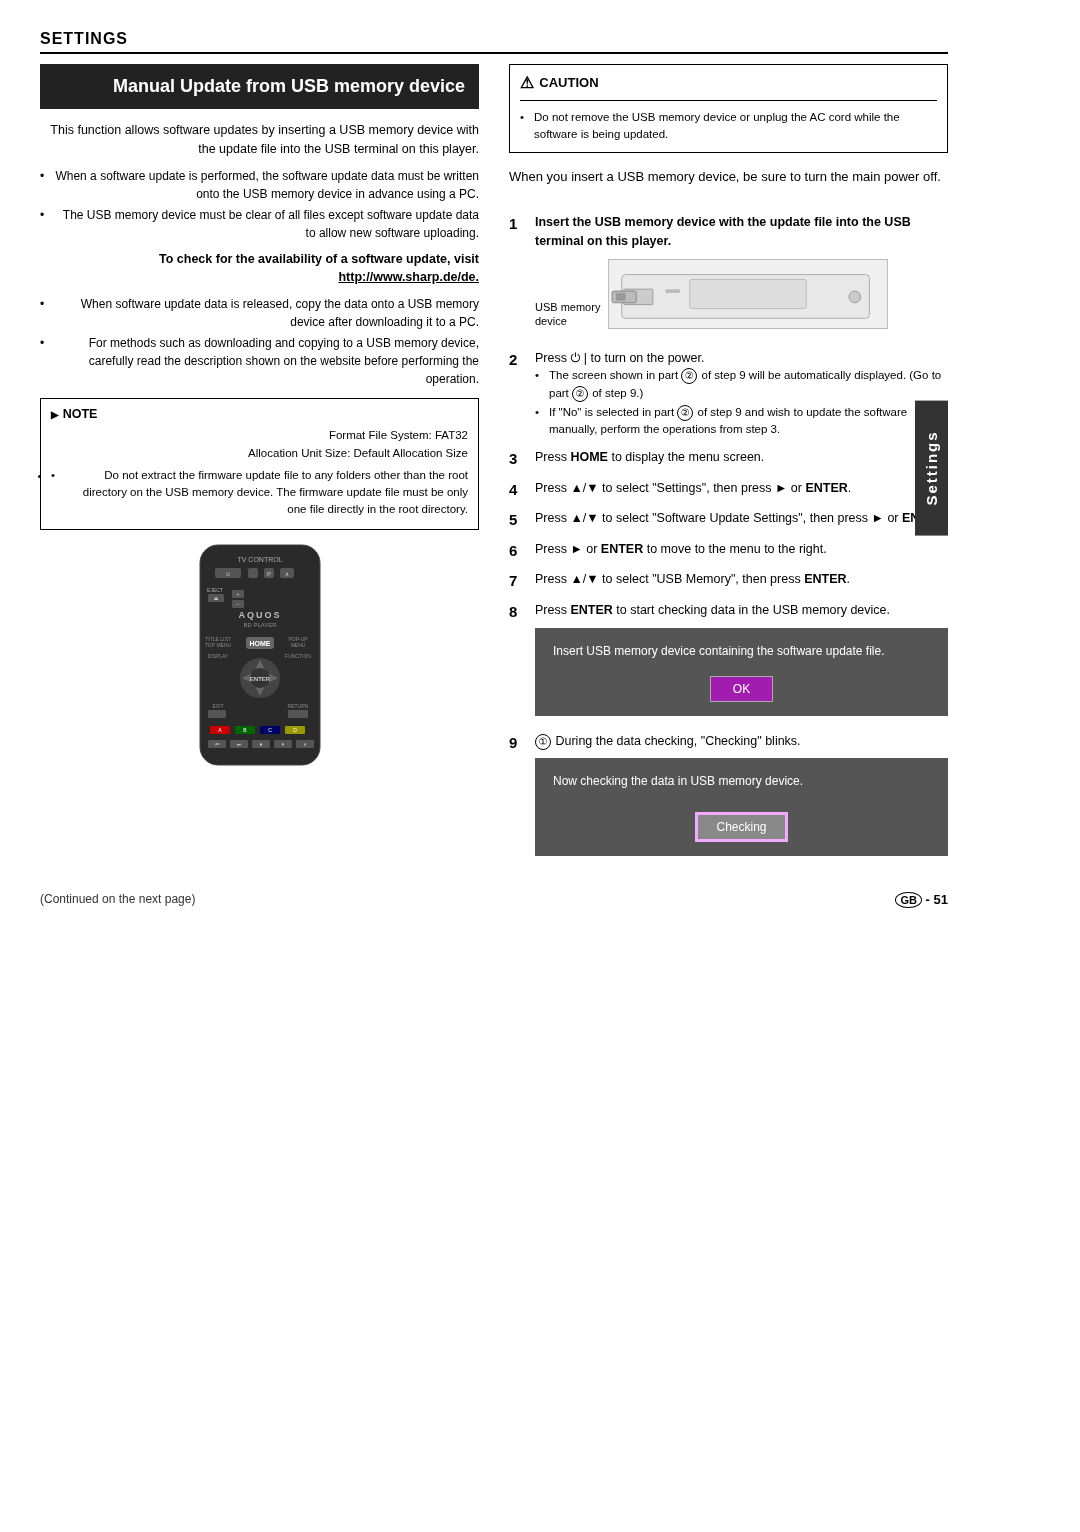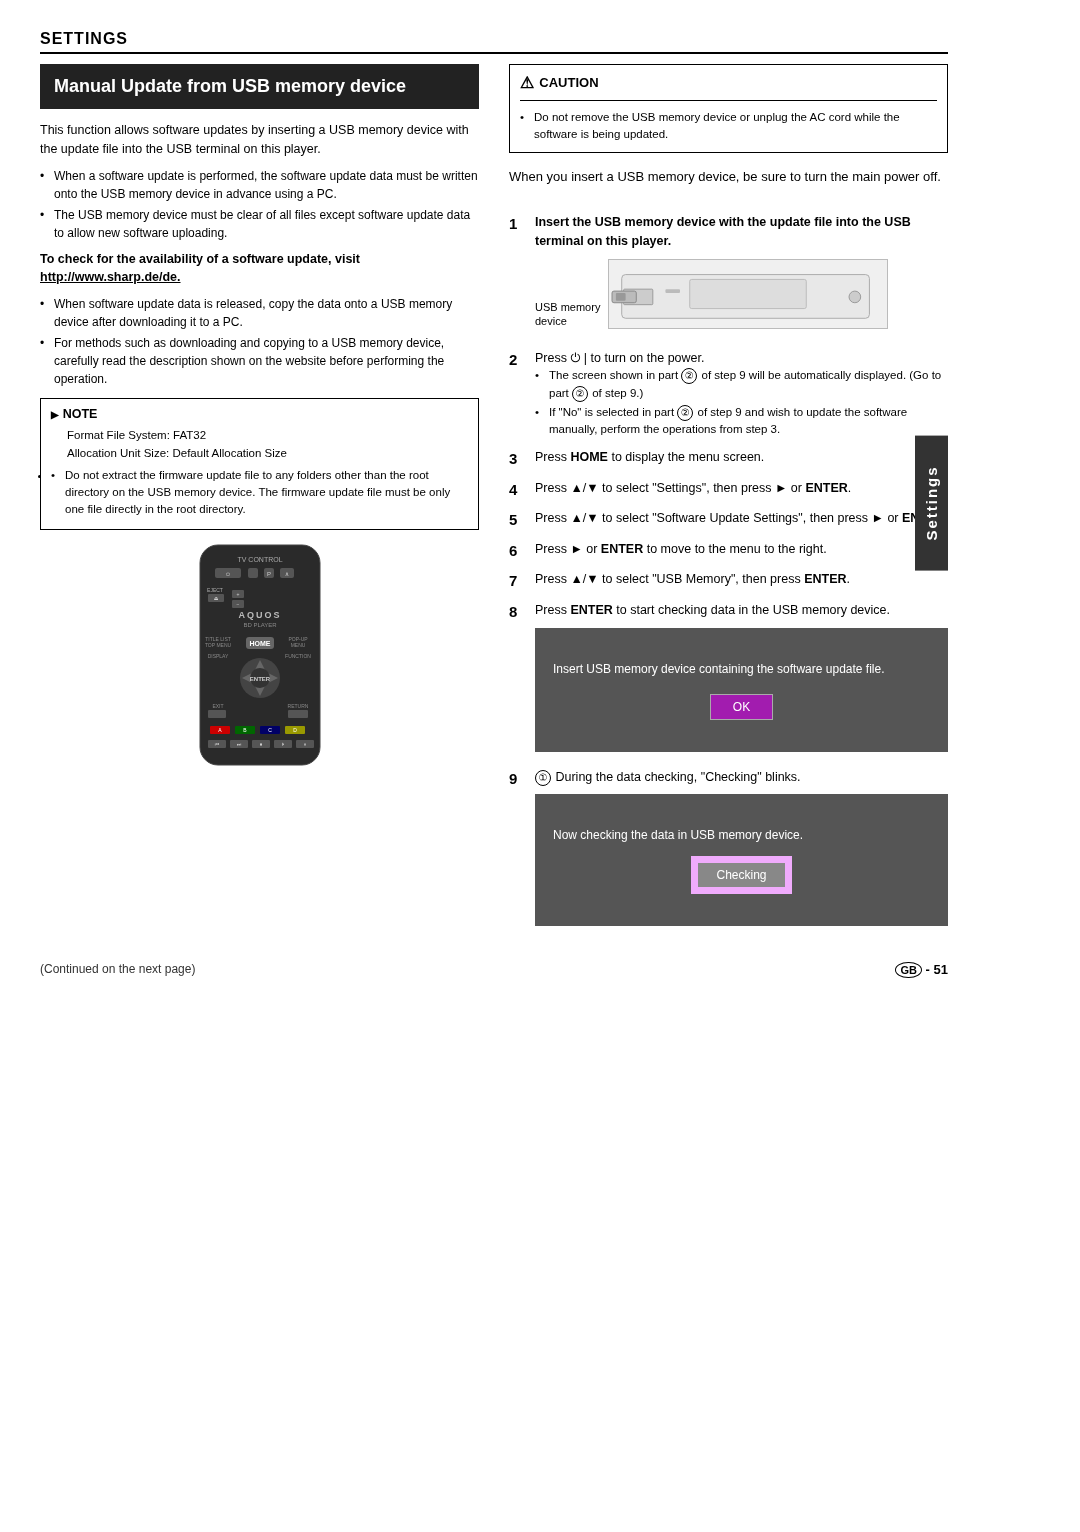--- a/index.html
+++ b/index.html
@@ -28,20 +28,21 @@
       text-transform: uppercase;
     }
     .two-col {
       display: flex;
       gap: 30px;
       margin-top: 10px;
     }
     .col-left {
       flex: 1;
       max-width: 460px;
+      text-align: right;
     }
     .col-right {
       flex: 1;
       max-width: 510px;
     }
     .section-header {
       background: #222;
       color: #fff;
       font-size: 18px;
       font-weight: bold;
@@ -205,42 +206,42 @@
       gap: 8px;
       margin: 8px 0 12px 0;
     }
     .usb-label {
       font-size: 11px;
       line-height: 1.3;
     }
     .dialog-box {
       background: #555;
       color: #fff;
-      padding: 32px 18px;
+      padding: 14px 18px;
       margin: 8px 0;
       font-size: 12px;
       line-height: 1.5;
     }
     .dialog-ok-btn {
       background: #a21caf;
       color: #fff;
       padding: 3px 22px;
       display: inline-block;
       font-size: 12px;
       margin-top: 8px;
       border: 1px solid #aaa;
     }
     .dialog-checking-btn {
       background: #888;
       color: #fff;
       padding: 3px 18px;
       display: inline-block;
       font-size: 12px;
-      margin-top: 4px;
-      border: 7px solid #f0abfc;
+      margin-top: 14px;
+      border: 3px solid #f0abfc;
     }
     .sidebar-label {
       position: absolute;
       right: 0;
       top: 50%;
       writing-mode: vertical-rl;
       transform: translateY(-50%) rotate(180deg);
       background: #333;
       color: #fff;
       font-size: 15px;

